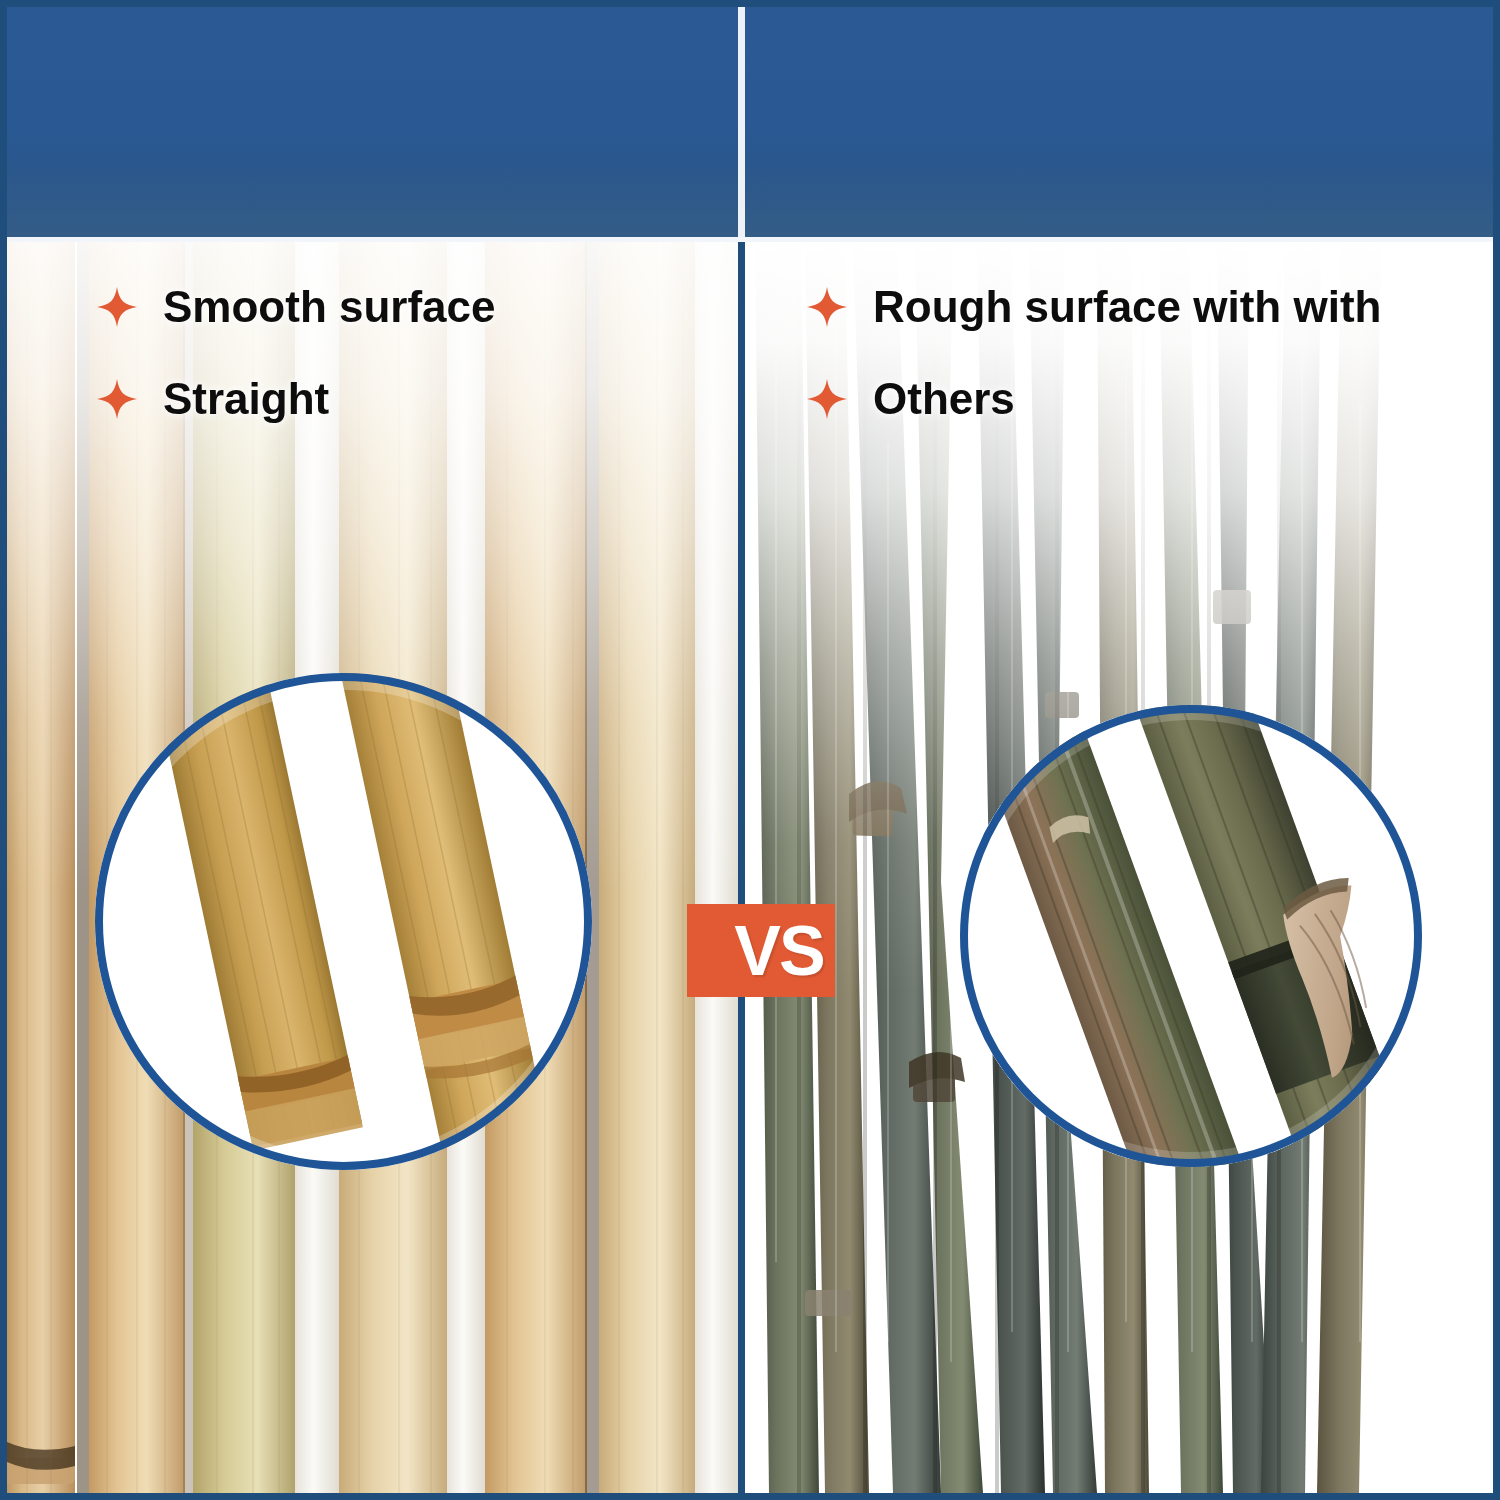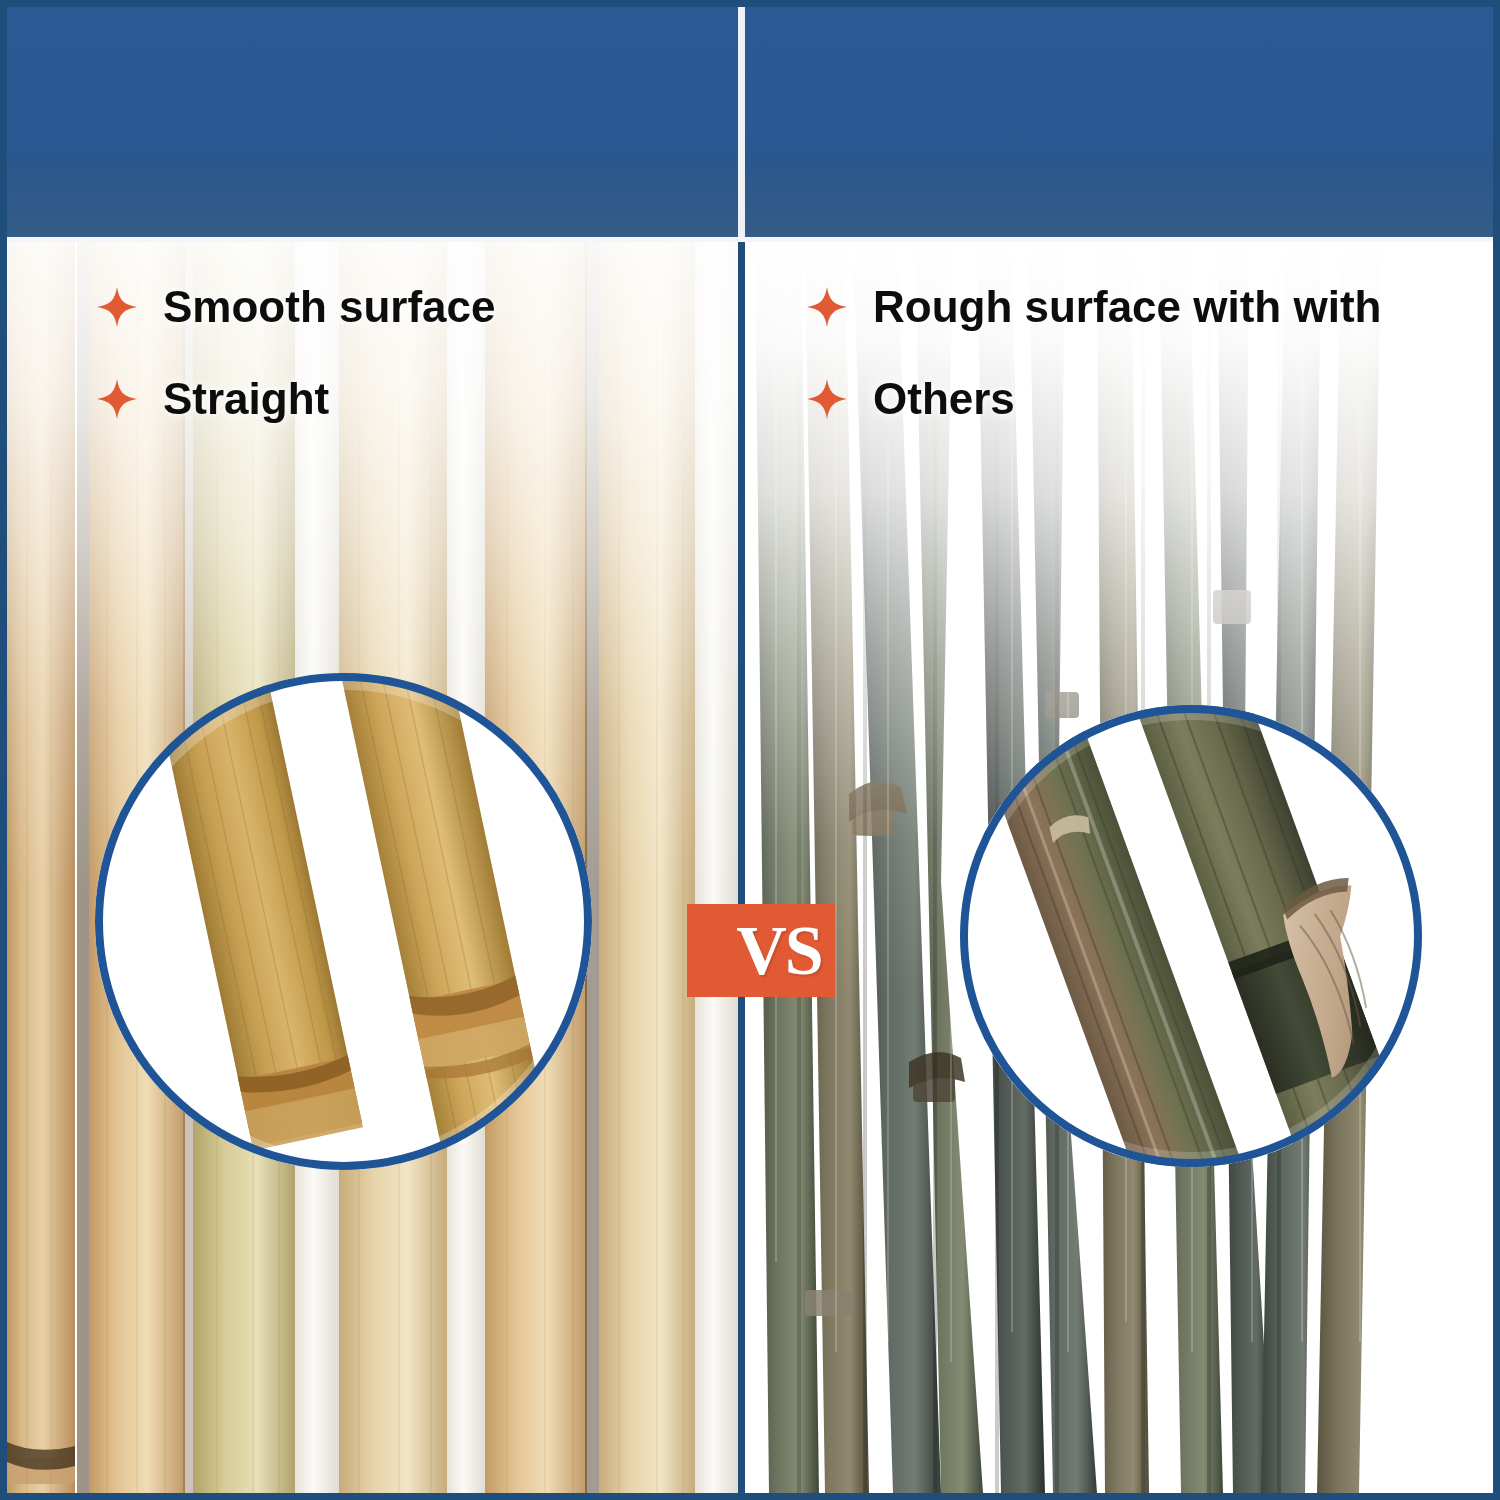--- a/index.html
+++ b/index.html
@@ -57,21 +57,21 @@
   .mag-left-ring{left:88px;top:666px;width:497px;height:497px;
                  border:8px solid #1f5596;box-sizing:border-box;}
   .mag-right{left:953px;top:698px;width:462px;height:462px;}
   .mag-right-ring{left:953px;top:698px;width:462px;height:462px;
                   border:8px solid #1f5596;box-sizing:border-box;}
 
   
   .vs{position:absolute;left:680px;top:897px;width:148px;height:93px;
       background:#e15a34;z-index:40;display:flex;align-items:center;justify-content:center;}
   .vs span{font-size:70px;font-weight:700;color:#fff;letter-spacing:-2px;
-           font-family:Liberation Serif, serif;line-height:1;
+           font-family:Liberation Sans, sans-serif;line-height:1;
            text-shadow:2px 2px 2px rgba(0,0,0,.12);margin-left:36px;}
 </style>
 </head>
 <body>
 
 <div id="stage">
 
   <div class="header">
     <div class="hdr-sheen"></div>
   </div>

